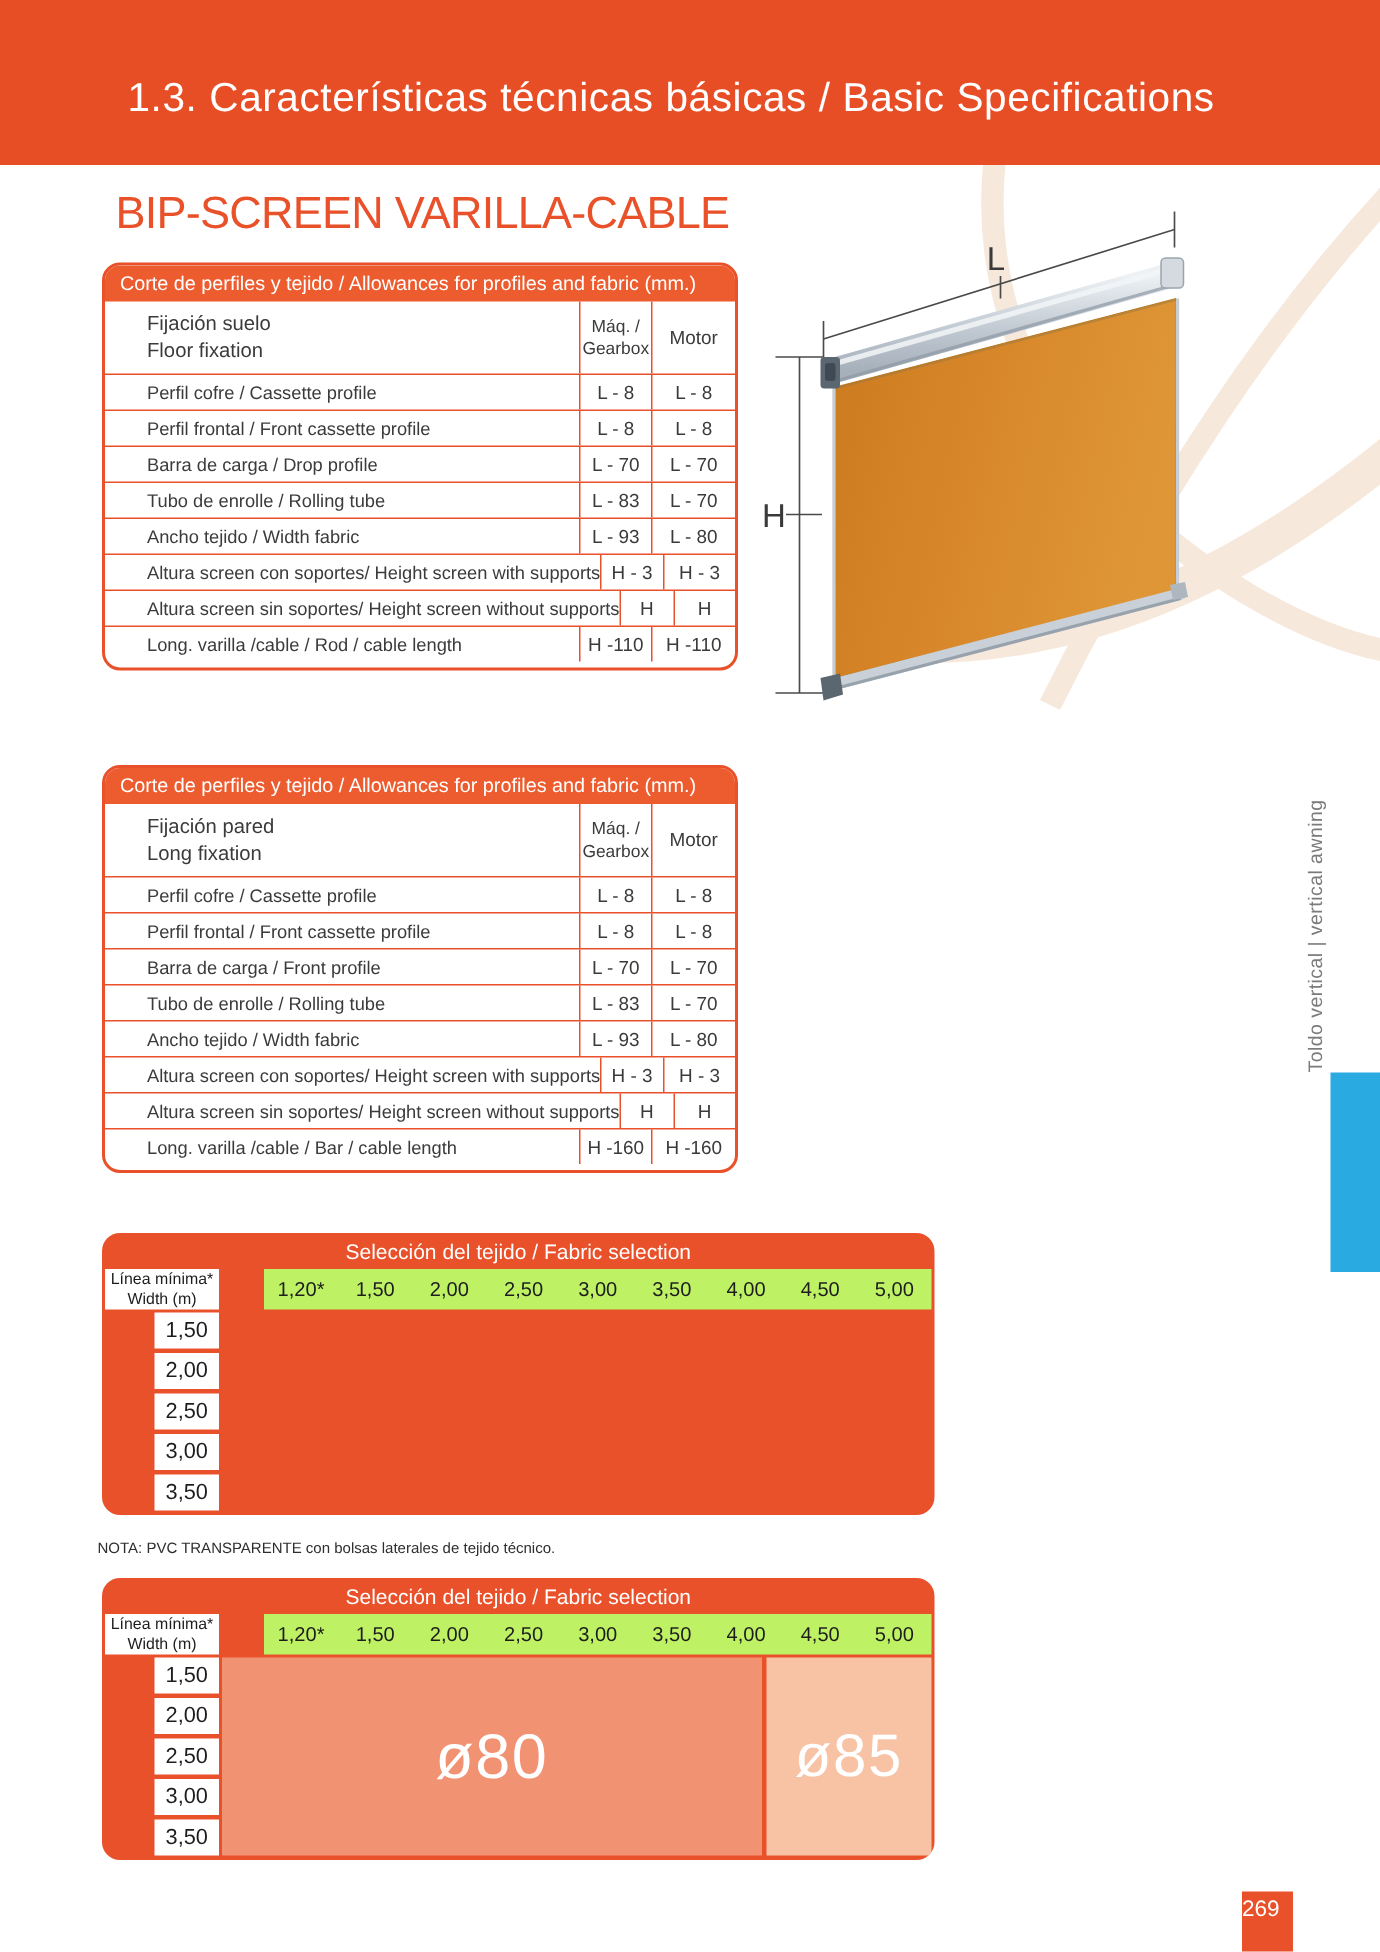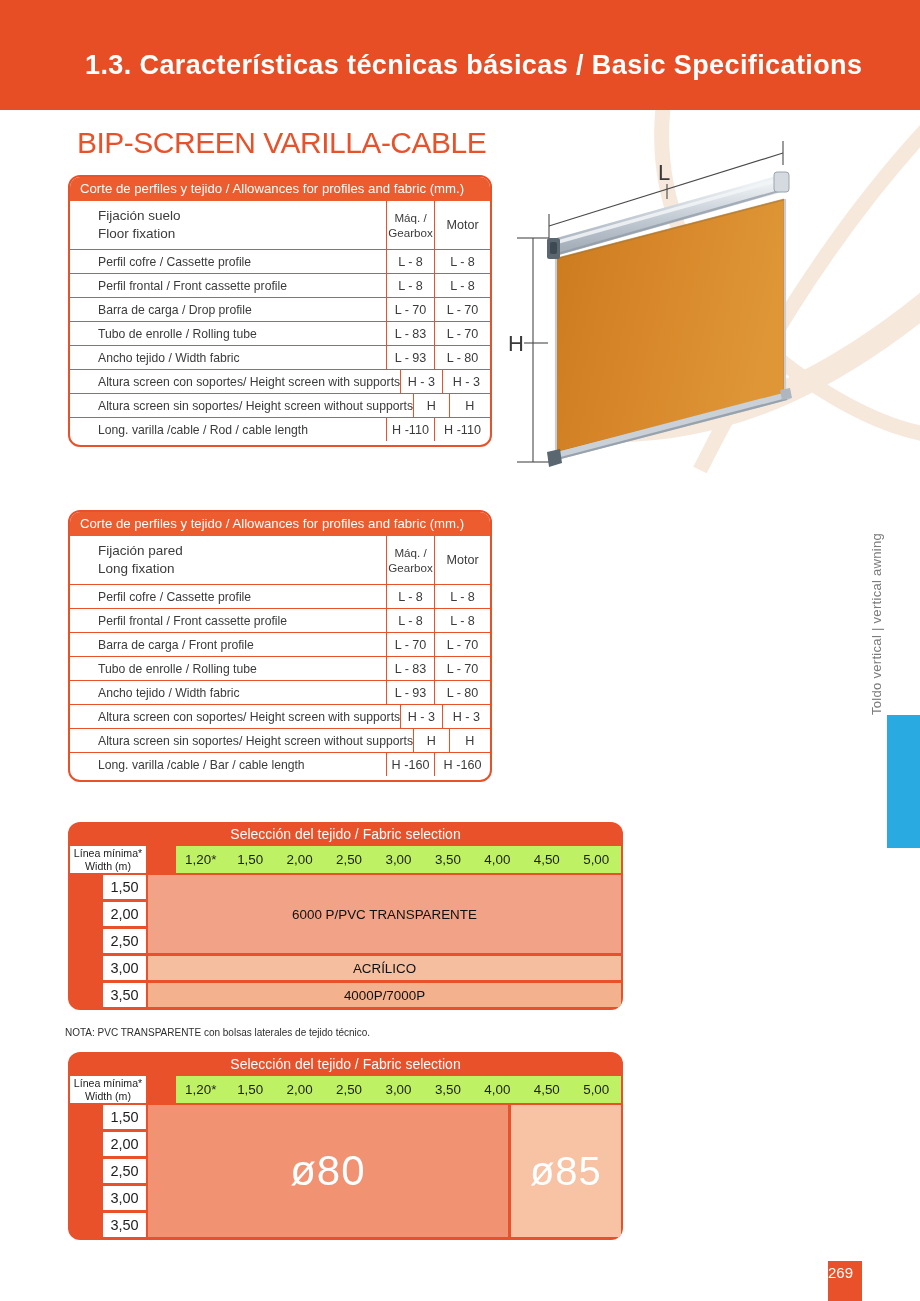--- a/index.html
+++ b/index.html
@@ -9,21 +9,21 @@
     --ink:#3b3b3b;
   }
   *{box-sizing:border-box;}
   html,body{margin:0;padding:0;}
   body{
     width:920px;height:1301px;position:relative;overflow:hidden;
     background:#fff;font-family:"Liberation Sans",sans-serif;color:var(--ink);
   }
   
   .band{position:absolute;left:0;top:0;width:920px;height:110px;background:var(--band);}
-  .band h1{position:absolute;left:85px;top:50px;margin:0;font-size:27px;font-weight:700;
+  .band h1{position:absolute;left:85px;top:50px;margin:0;font-size:27px;font-weight:400;
     color:#fff;letter-spacing:.4px;white-space:nowrap;}
   .deco{position:absolute;left:0;top:0;pointer-events:none;}
   
   .ptitle{position:absolute;left:65px;top:114px;margin:12px;font-size:30px;font-weight:400;
     color:var(--accent);letter-spacing:-.5px;white-space:nowrap;}
   
   .spec{position:absolute;width:424px;border:2px solid var(--accent);border-radius:12px;
     background:#fff;overflow:hidden;padding-bottom:4px;}
   .spec-head{height:24px;line-height:24px;background:var(--spec-head);color:#fff;
     font-size:13.2px;padding-left:10px;white-space:nowrap;}
@@ -284,25 +284,20 @@
     </div>
   </div>
   <div class="fab-body">
     <div class="fab-labels">
       <div>1,50</div>
       <div>2,00</div>
       <div>2,50</div>
       <div>3,00</div>
       <div>3,50</div>
     </div>
-    <div class="fab-data colstack">
-      <div class="fb b1">6000 P/PVC TRANSPARENTE</div>
-      <div class="fb b2">ACRÍLICO</div>
-      <div class="fb b3">4000P/7000P</div>
-    </div>
   </div>
 </section>
 
 <p class="nota">NOTA: PVC TRANSPARENTE con bolsas laterales de tejido técnico.</p>
 
 <section class="fab" style="left:68px;top:1052px">
   <div class="fab-head">Selección del tejido / Fabric selection</div>
   <div class="fab-top">
     <div class="fab-corner">
       <span>Línea mínima*</span>

